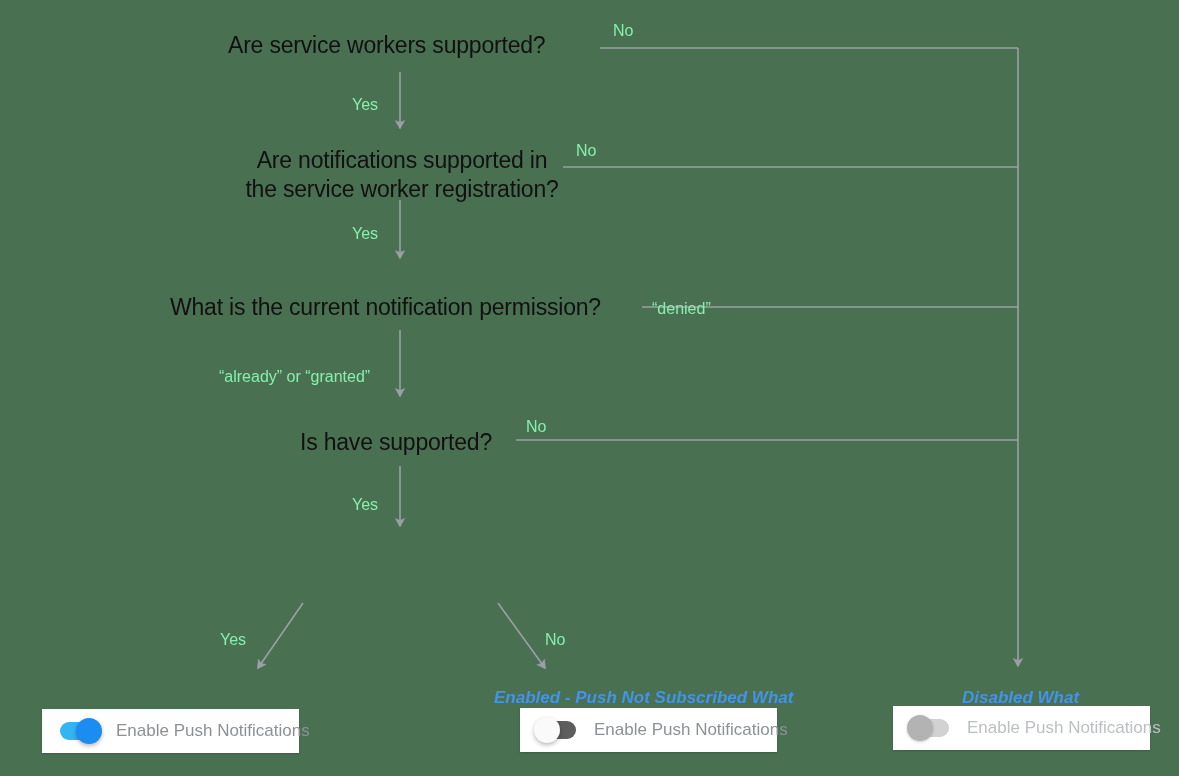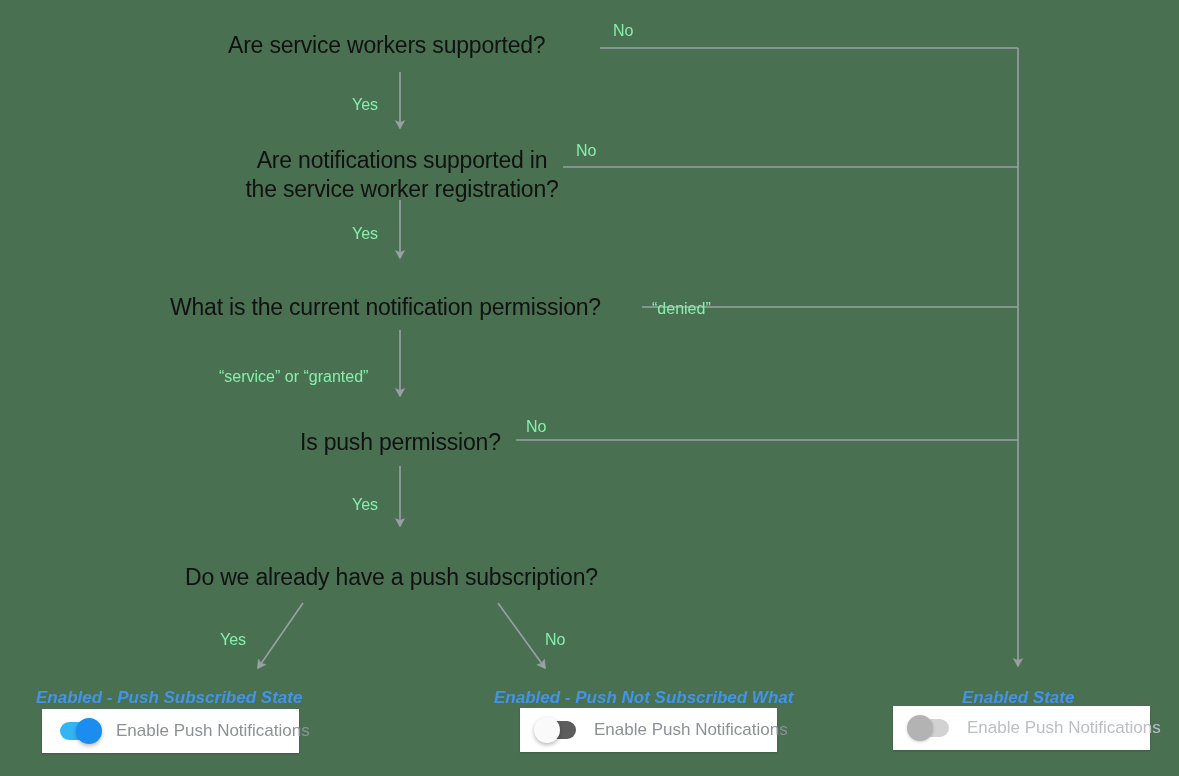--- a/index.html
+++ b/index.html
@@ -144,65 +144,63 @@
     </g>
   </svg>
 
   <div class="node-text" style="left:228px; top:31px; width:370px;">Are service workers supported?</div>
 
   <div class="node-text" style="left:232px; top:146px; width:340px; text-align:center;">Are notifications supported in
 the service worker registration?</div>
 
   <div class="node-text" style="left:170px; top:293px; width:470px;">What is the current notification permission?</div>
 
-  <div class="node-text" style="left:300px; top:428px; width:220px;">Is push permission?</div>
-
-  <div class="node-text" style="left:185px; top:563px; width:440px;">Do we already have a push subscription?</div>
+  <div class="node-text" style="left:300px; top:428px; width:220px;">Is have supported?</div>
+
 
   <div class="edge-label" style="left:613px; top:22px;">No</div>
 
   <div class="edge-label" style="left:352px; top:96px;">Yes</div>
 
   <div class="edge-label" style="left:576px; top:142px;">No</div>
 
   <div class="edge-label" style="left:352px; top:225px;">Yes</div>
 
   <div class="edge-label" style="left:652px; top:281px;margin-top:19px;">“denied”</div>
 
-  <div class="edge-label" style="left:219px; top:368px;">“service” or “granted”</div>
+  <div class="edge-label" style="left:219px; top:368px;">“already” or “granted”</div>
 
   <div class="edge-label" style="left:526px; top:418px;">No</div>
 
   <div class="edge-label" style="left:352px; top:496px;">Yes</div>
 
   <div class="edge-label" style="left:220px; top:631px;">Yes</div>
 
   <div class="edge-label" style="left:545px; top:631px;">No</div>
 
-  <div class="state-label" style="left:36px; top:688px;">Enabled - Push Subscribed State</div>
 
   <div class="toggle-card" style="left:42px; top:709px; width:257px; height:44px;">
     <span class="switch on">
       <span class="track"></span>
       <span class="knob"></span>
     </span>
     <span class="toggle-caption">Enable Push Notifications</span>
   </div>
 
   <div class="state-label" style="left:494px; top:688px;">Enabled - Push Not Subscribed What</div>
 
   <div class="toggle-card" style="left:520px; top:708px; width:257px; height:44px;">
     <span class="switch off">
       <span class="track"></span>
       <span class="knob"></span>
     </span>
     <span class="toggle-caption">Enable Push Notifications</span>
   </div>
 
-  <div class="state-label" style="left:962px; top:688px;">Enabled State</div>
+  <div class="state-label" style="left:962px; top:688px;">Disabled What</div>
 
   <div class="toggle-card" style="left:893px; top:706px; width:257px; height:44px;">
     <span class="switch disabled">
       <span class="track"></span>
       <span class="knob"></span>
     </span>
     <span class="toggle-caption muted">Enable Push Notifications</span>
   </div>
 
 </div>

